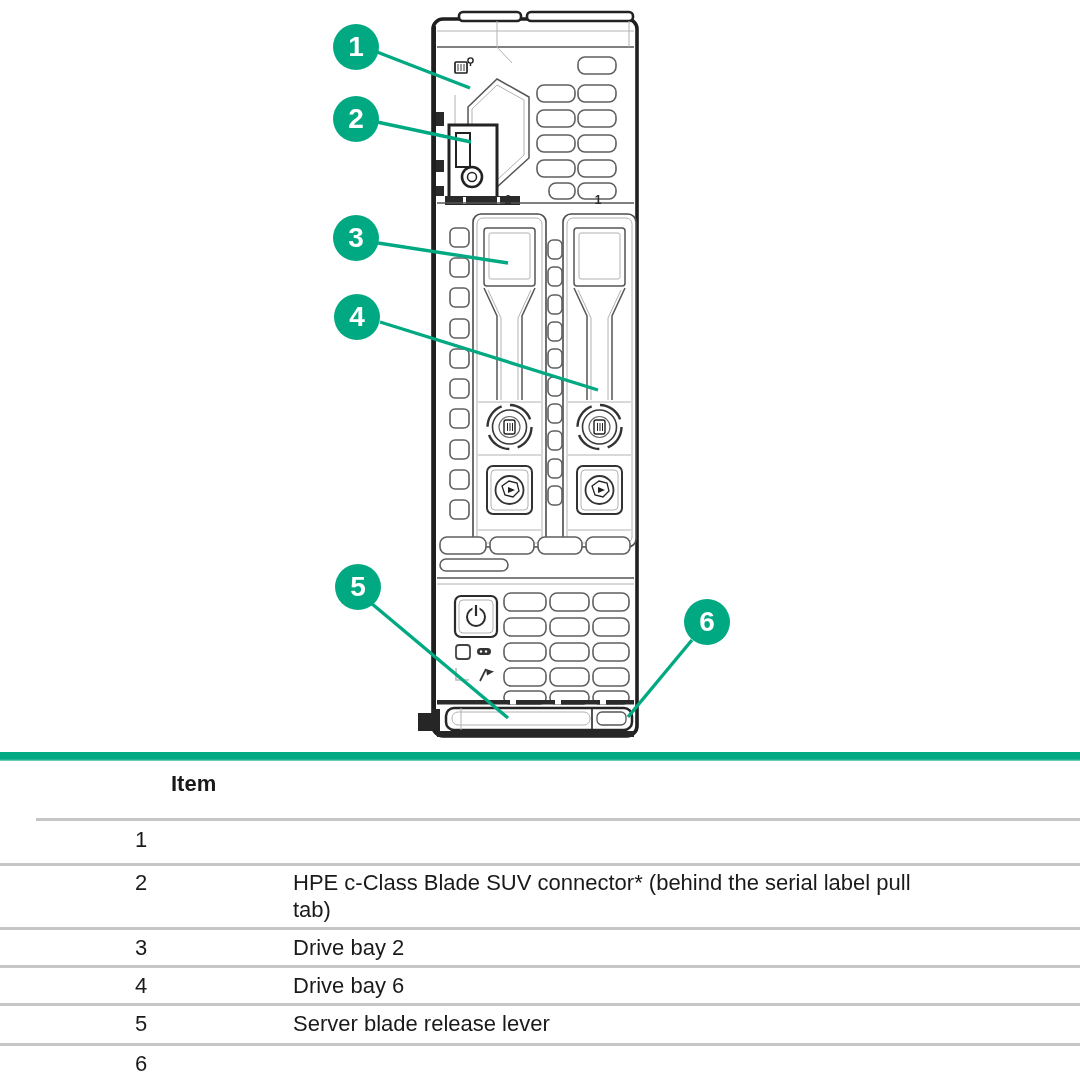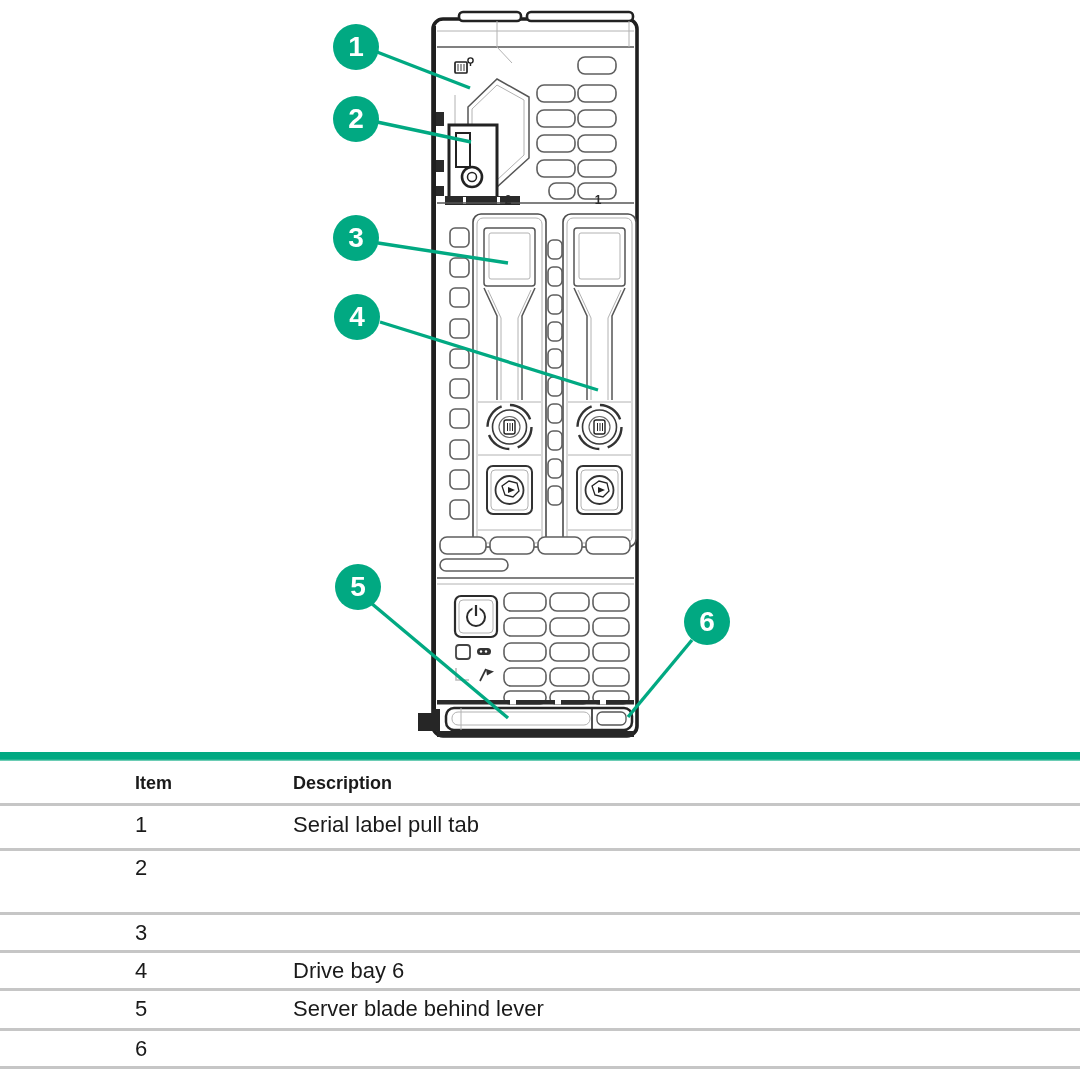--- a/index.html
+++ b/index.html
@@ -17,21 +17,21 @@
              width:16px;text-align:center;}
 
   
   .green-bar{position:absolute;left:0;top:752px;width:1080px;height:9px;
              background:linear-gradient(to bottom, var(--accent,#01a982) 78%, #8fd9c5 100%);}
 
   
   .dtable{position:absolute;left:0;top:761px;width:1080px;font-size:22px;}
   .trow{display:flex;box-sizing:border-box;border-bottom:3px solid var(--table_line,#c6c6c6);
         line-height:27px;}
-  .trow.thead{height:45px;padding-top:9px;font-weight:bold;font-size:18px;}
+  .trow.thead{height:60px;padding-top:9px;font-weight:bold;font-size:22px;margin-left:36px;}
   .trow.r1{height:45px;padding-top:5px;}
   .trow.r2{height:64px;padding-top:3px;}
   .trow.r3{height:38px;padding-top:4px;}
   .trow.r4{height:38px;padding-top:4px;}
   .trow.r5{height:40px;padding-top:4px;}
   .trow.r6{height:38px;padding-top:4px;}
   .c-item{width:158px;margin-left:135px;flex:0 0 auto;}
   .c-desc{width:645px;flex:0 0 auto;}
 
   
@@ -252,38 +252,38 @@
     <div class="badge" style="left:334px;top:294px;">4</div>
     <div class="badge" style="left:335px;top:564px;">5</div>
     <div class="badge" style="left:684px;top:599px;">6</div>
   </div>
 
   <div class="green-bar"></div>
 
   <div class="dtable">
     <div class="trow thead">
       <div class="c-item">Item</div>
-      <div class="c-desc">Description</div>
     </div>
     <div class="trow r1">
       <div class="c-item">1</div>
-      <div class="c-desc">Serial label pull tab</div>
     </div>
     <div class="trow r2">
       <div class="c-item">2</div>
+      <div class="c-desc">HPE c-Class Blade SUV connector* (behind the serial label pull tab)</div>
     </div>
     <div class="trow r3">
       <div class="c-item">3</div>
+      <div class="c-desc">Drive bay 2</div>
     </div>
     <div class="trow r4">
       <div class="c-item">4</div>
       <div class="c-desc">Drive bay 6</div>
     </div>
     <div class="trow r5">
       <div class="c-item">5</div>
-      <div class="c-desc">Server blade behind lever</div>
+      <div class="c-desc">Server blade release lever</div>
     </div>
     <div class="trow r6">
       <div class="c-item">6</div>
     </div>
   </div>
 
 </div>
 
 </body></html>

